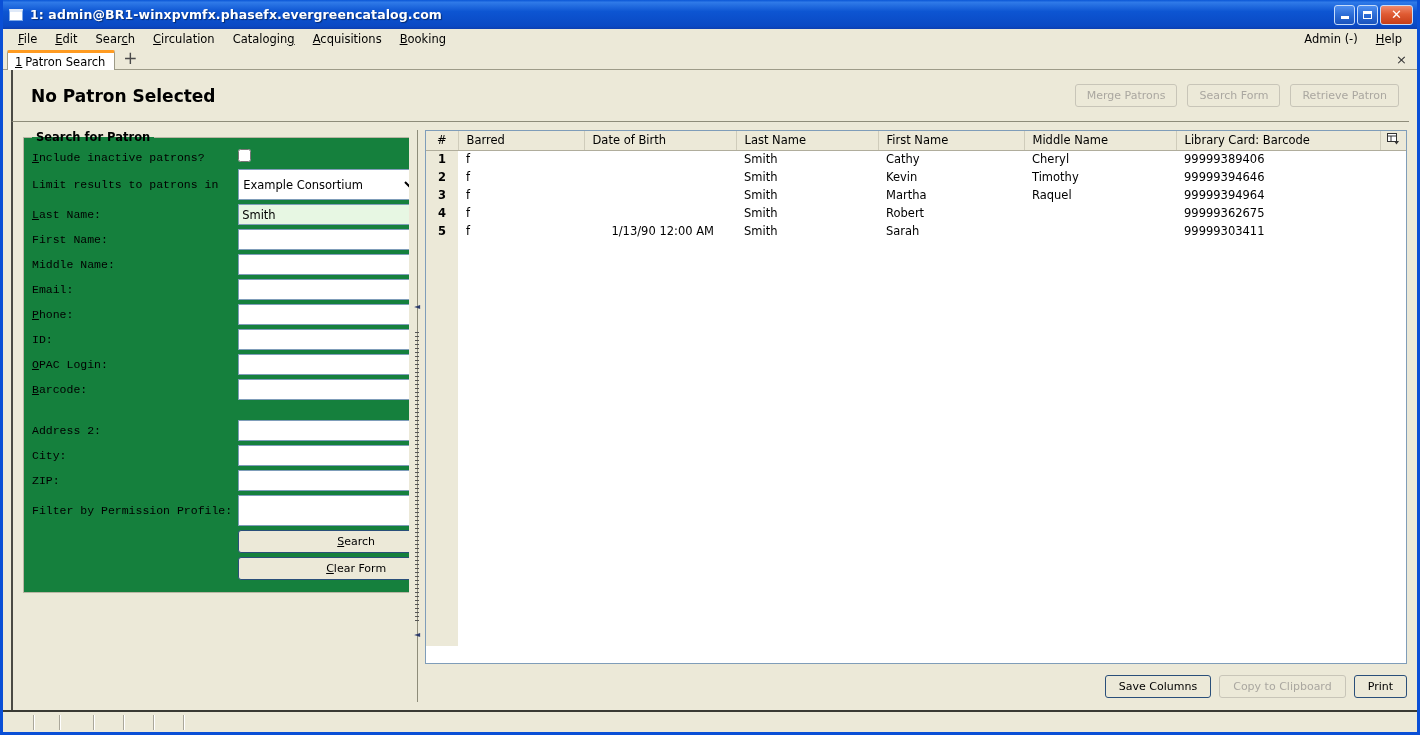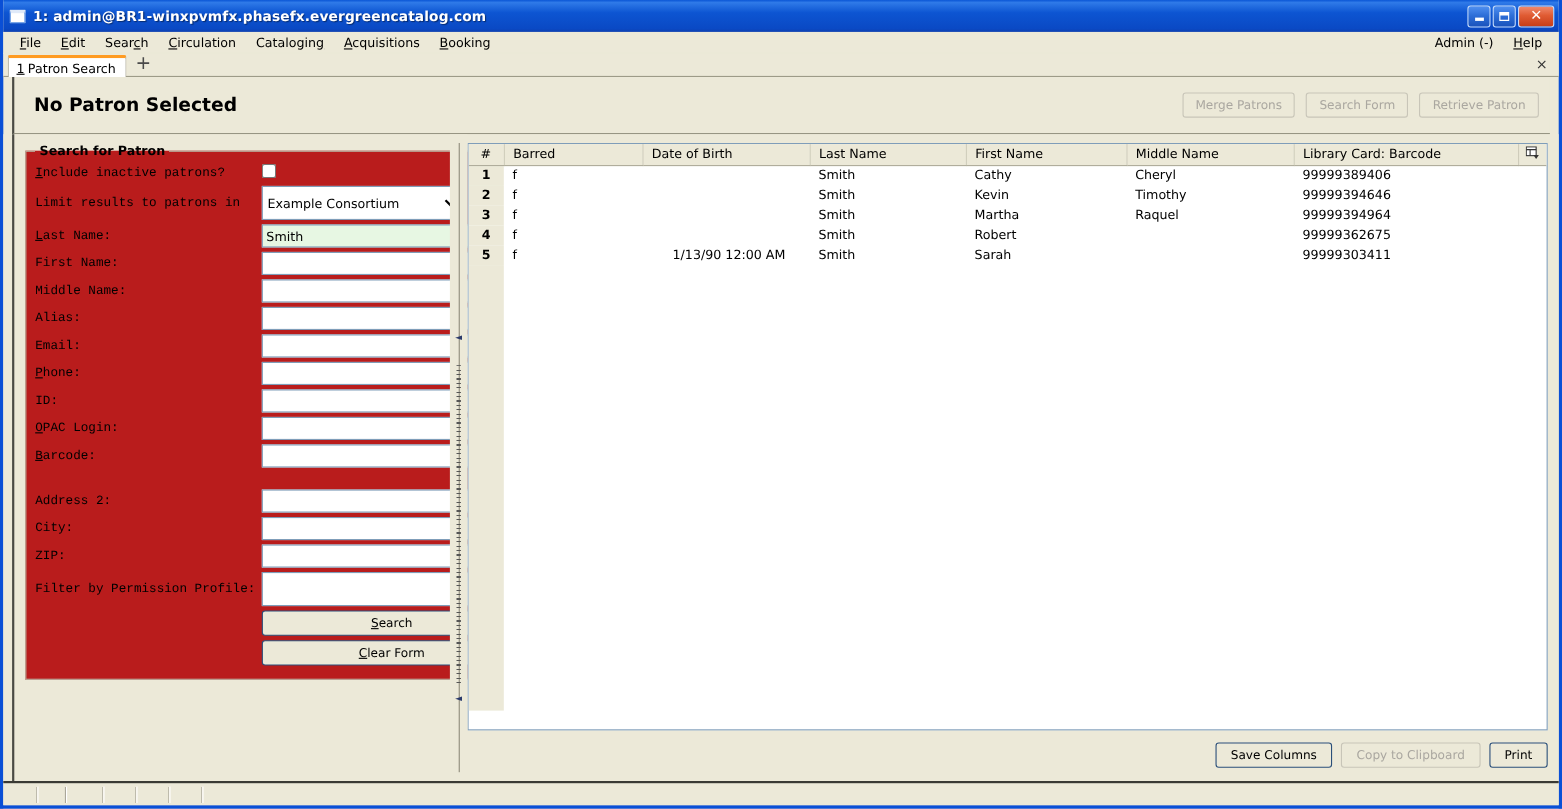--- a/index.html
+++ b/index.html
@@ -133,21 +133,21 @@
   
   #leftpanel {
     width: 398px; flex:none;
     display:flex; flex-direction:column;
     border-left: 2px solid #4a4a44;
     padding: 8px 0 0 10px;
   }
   fieldset.group {
     border: 1px solid #b9b6a4;
     margin: 0; padding: 3px 8px 10px 8px;
-    background: #b91c1c;
+    background: #15803d;
   }
   fieldset.group legend { font-weight:bold; font-size:11.5px; padding:0 4px; }
 
   table.form { border-collapse: collapse; width: 100%; }
   table.form td { padding: 2px 0; vertical-align: middle; font-size: 11.5px; }
   table.form td.lab { width: 142px; white-space: nowrap; padding-right: 6px; font-family: Liberation Mono, monospace; }
   td.spacer { height: 16px; }
 
   input.txt {
     width: 236px; height: 21px;
@@ -345,24 +345,20 @@
           <tr>
             <td class="lab"><span class="acc">L</span>ast Name:</td>
             <td><input class="txt focused" value="Smith" style=""></td>
           </tr>
           <tr>
             <td class="lab">First Name:</td>
             <td><input class="txt" value="" style=""></td>
           </tr>
           <tr>
             <td class="lab">Middle Name:</td>
-            <td><input class="txt" value="" style=""></td>
-          </tr>
-          <tr>
-            <td class="lab">Alias:</td>
             <td><input class="txt" value="" style=""></td>
           </tr>
           <tr>
             <td class="lab">Email:</td>
             <td><input class="txt" value="" style=""></td>
           </tr>
           <tr>
             <td class="lab"><span class="acc">P</span>hone:</td>
             <td><input class="txt" value="" style=""></td>
           </tr>

